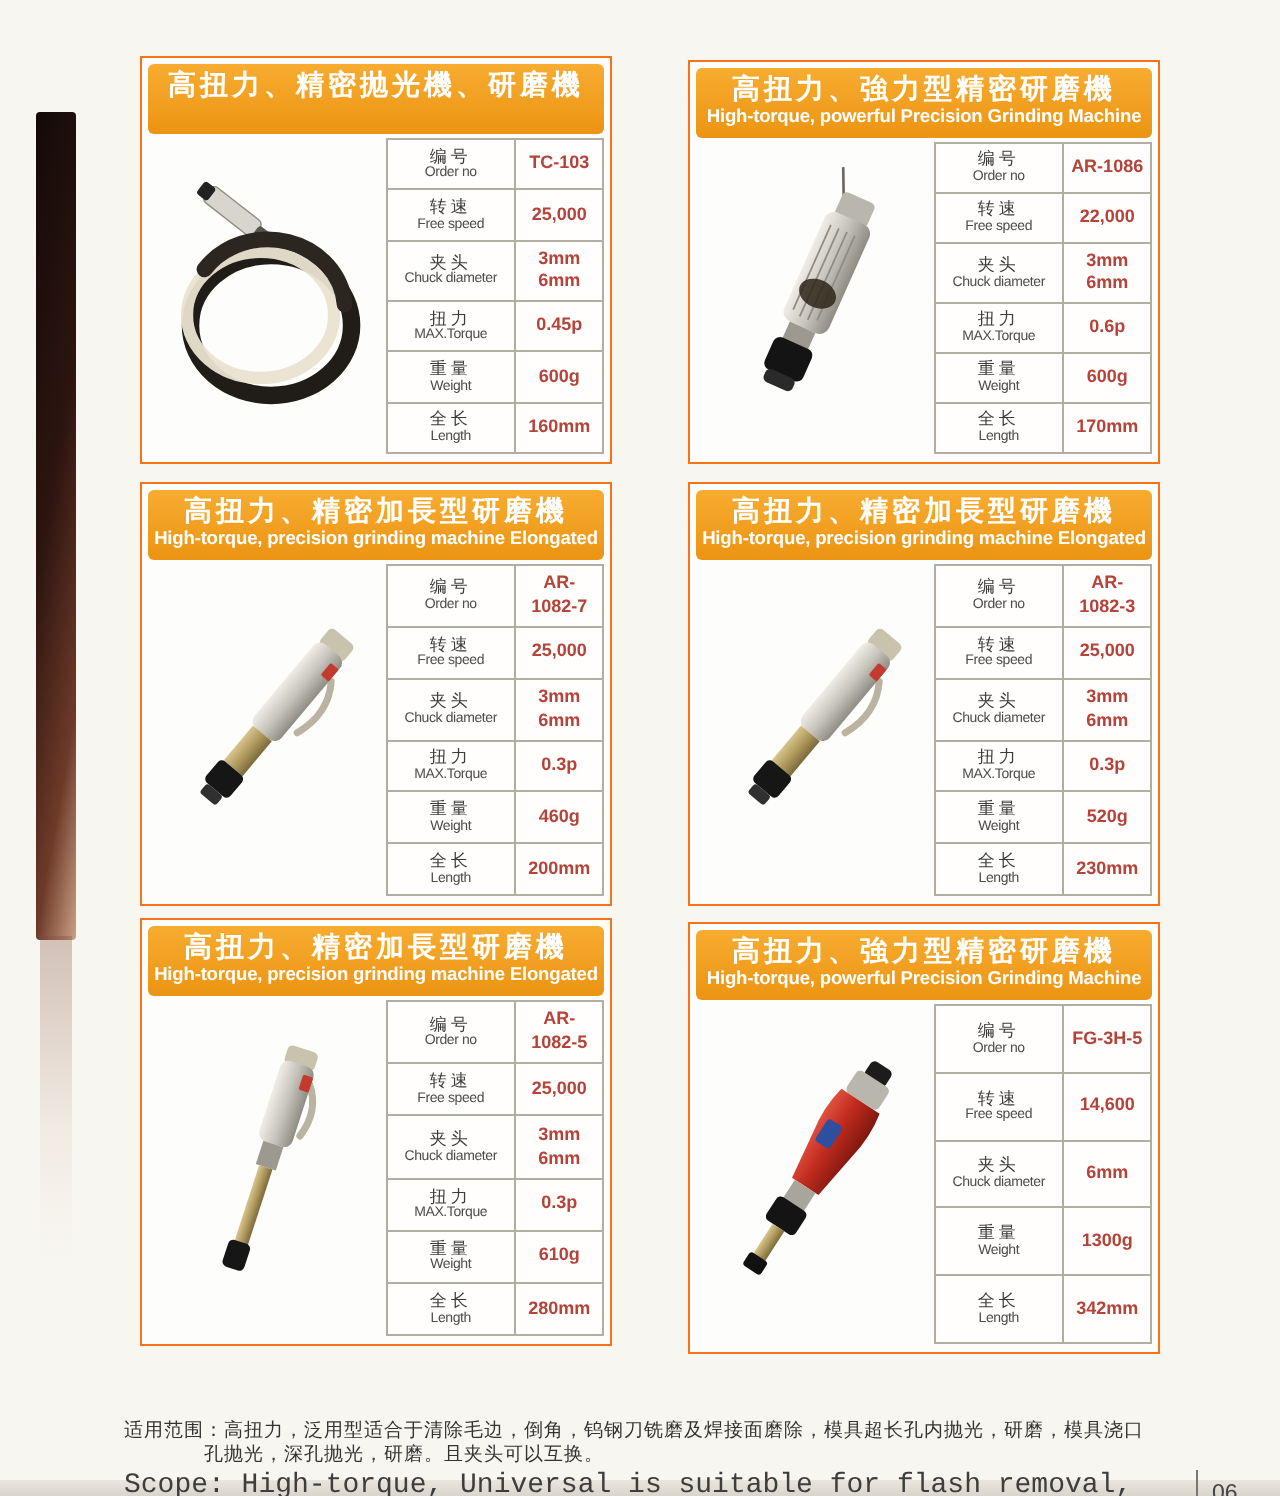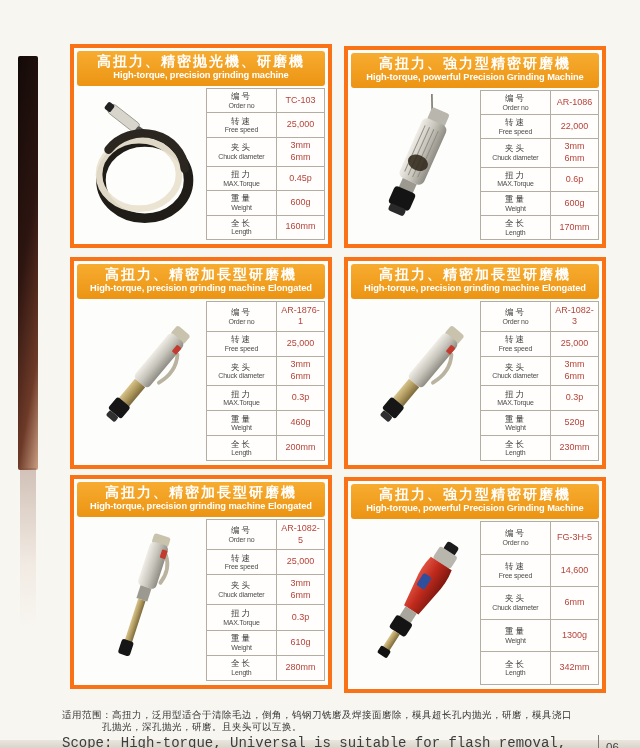--- a/index.html
+++ b/index.html
@@ -21,22 +21,22 @@
   .scan-strip-fade{
     position:absolute;left:20px;top:468px;width:16px;height:160px;
     background:linear-gradient(to bottom,rgba(120,70,50,.30),rgba(190,150,125,.12) 60%,rgba(190,150,125,0));
   }
   .scan-bottom{
     position:absolute;left:0;top:740px;width:640px;height:8px;
     background:linear-gradient(#eae6de,#d9d5cc);
   }
   
   .panel{
-    position:absolute;width:262px;box-sizing:border-box;
-    background:#fdfdfb;border:4px solid #f97316;padding:3px;margin-top:16px;
+    position:absolute;width:236px;box-sizing:border-box;
+    background:#fdfdfb;border:1px solid #f97316;padding:3px;
   }
   .panel:nth-of-type(1){left:70px;top:28px;height:204px;}
   .panel:nth-of-type(2){left:344px;top:30px;height:202px;}
   .panel:nth-of-type(3){left:70px;top:241px;height:212px;}
   .panel:nth-of-type(4){left:344px;top:241px;height:212px;}
   .panel:nth-of-type(5){left:70px;top:459px;height:214px;}
   .panel:nth-of-type(6){left:344px;top:461px;height:216px;}
   .panel-header{
     background:linear-gradient(#f7ac30,#ec9413);
     border-radius:3px;text-align:center;padding:2px 0 3px;height:30px;box-sizing:content-box;
@@ -53,21 +53,21 @@
   .product-image{width:52%;display:flex;align-items:center;justify-content:center;overflow:hidden;}
   .product-image svg{width:96%;height:96%;}
   .spec-table{width:48%;height:100%;border-collapse:collapse;table-layout:fixed;}
   .spec-table td{
     border:1px solid #b3ada2;text-align:center;vertical-align:middle;padding:1px 2px;
     background:#fffefc;
   }
   td.lbl{width:55%;}
   .lbl .zh{font-size:8.5px;color:#3b3b3b;letter-spacing:2px;line-height:1.25;text-align:center;}
   .lbl .en{font-size:7px;color:#4c4c4c;line-height:1.2;letter-spacing:-0.2px;}
-  .val div{font-size:9px;font-weight:normal;color:#b5433a;line-height:1.3;}
+  .val div{font-size:9px;font-weight:bold;color:#b5433a;line-height:1.3;}
   
   .footer{position:absolute;left:62px;top:710px;width:560px;font-family:Liberation Mono, monospace;}
   .f-zh{font-size:9.5px;color:#333333;line-height:1.25;letter-spacing:0.5px;}
   .f-zh2{padding-left:40px;}
   .f-en{font-size:14px;color:#3d3d3d;line-height:1.22;margin-top:1px;}
   .pagenum{
     position:absolute;left:598px;top:735px;height:24px;
     border-left:1.5px solid #777;padding-left:7px;
     font-size:11.5px;color:#444;display:flex;align-items:center;
   }
@@ -97,21 +97,20 @@
 
 <div id="page">
   <div class="scan-strip"></div>
   <div class="scan-strip-fade"></div>
   <div class="scan-bottom"></div>
 
   <div id="panel-grid">
   <section class="panel">
     <header class="panel-header">
       <div class="title-zh">高扭力、精密抛光機、研磨機</div>
-      <div class="title-en">High-torque, precision grinding machine</div>
     </header>
     <div class="panel-body">
       <div class="product-image">
     <svg viewBox="0 0 130 150">
       <g transform="rotate(38 40 28)">
         <rect x="26" y="18" width="36" height="11" rx="3" fill="#d8d5cc" stroke="#8f8c84" stroke-width="0.8"></rect>
         <rect x="21" y="19" width="8" height="9" rx="2" fill="#222"></rect>
         <rect x="61" y="20" width="9" height="7" rx="2" fill="#555"></rect>
       </g>
       <ellipse cx="68" cy="92" rx="46" ry="40" fill="none" stroke="#201c17" stroke-width="10"></ellipse>
@@ -288,21 +287,21 @@
     </svg>
   </div>
       <table class="spec-table">
             <tbody>
               <tr>
                 <td class="lbl">
                   <div class="zh">编号</div>
                   <div class="en">Order no</div>
                 </td>
                 <td class="val">
-                  <div>AR-1876-1</div>
+                  <div>AR-1082-7</div>
                 </td>
               </tr>
               <tr>
                 <td class="lbl">
                   <div class="zh">转速</div>
                   <div class="en">Free speed</div>
                 </td>
                 <td class="val">
                   <div>25,000</div>
                 </td>

